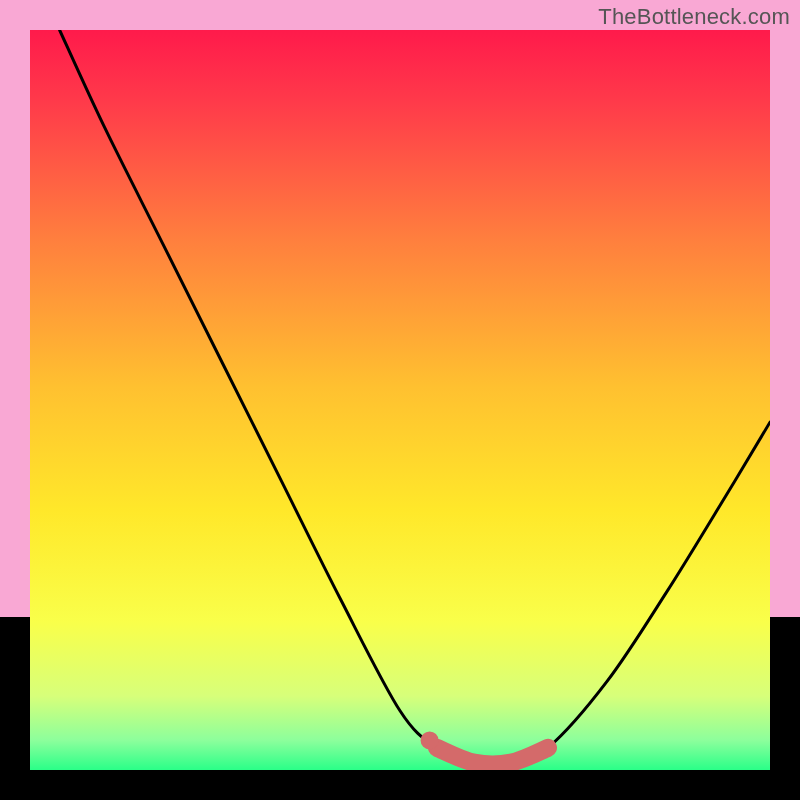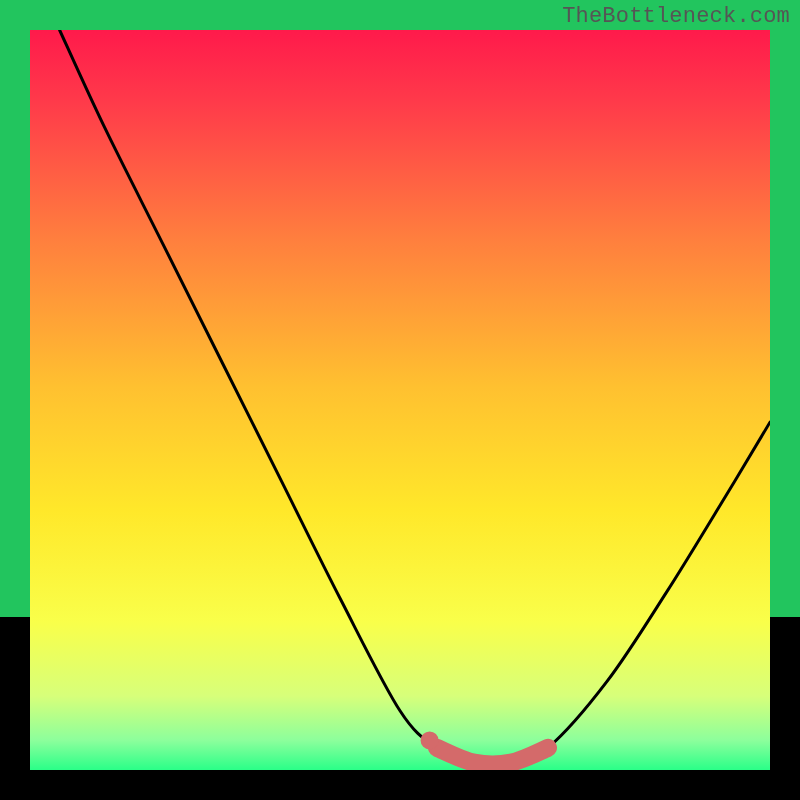--- a/index.html
+++ b/index.html
@@ -10,22 +10,21 @@
     background: #000;
     overflow: hidden;
     font-family: Arial, Helvetica, sans-serif;
   }
   .frame {
     position: absolute;
     left: 0;
     top: 0;
     width: 800px;
     height: 617px;
-    background: #22c55e;
-    font-family: Liberation Mono, monospace;
+    background: #f9a8d4;
   }
   .plot-area {
     position: absolute;
     left: 30px;
     top: 30px;
     width: 740px;
     height: 740px;
     overflow: hidden;
   }
   .watermark {

